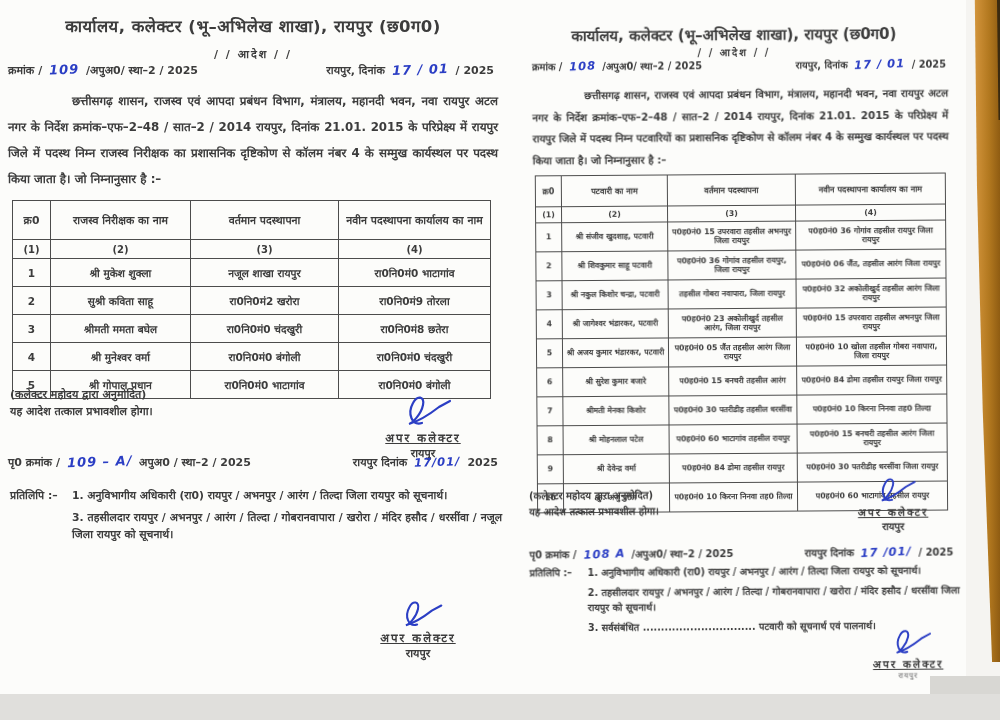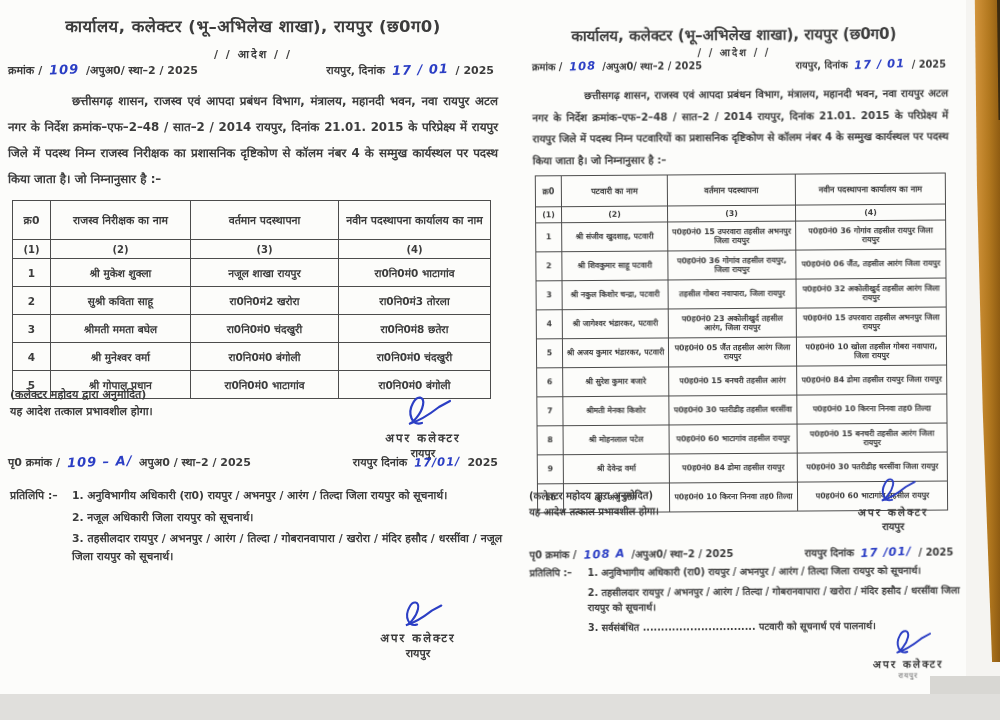--- a/index.html
+++ b/index.html
@@ -30,21 +30,21 @@
   .lp-table table{width:478px;font-size:10.5px;font-weight:bold;}
   .lp-table th{font-size:10.8px;height:34px;line-height:15px;}
   .lp-table .numrow td{height:14px;font-size:10px;}
   .lp-table .datarow td{height:23px;}
   .lp-table col.c1{width:38px;} .lp-table col.c2{width:140px;}
   .lp-table col.c3{width:148px;} .lp-table col.c4{width:152px;}
 
   .lp-approve{top:386px;left:10px;font-size:11px;font-weight:bold;line-height:17px;}
   .sig{position:absolute;text-align:center;font-weight:bold;}
   .sig svg{display:block;margin:0 auto -4px auto;}
-  .sig .t1{font-size:11.5px;letter-spacing:2px;}
+  .sig .t1{font-size:11.5px;letter-spacing:2px;text-decoration:underline;}
   .sig .t2{font-size:11px;}
   .lp-sig1{top:390px;left:358px;width:130px;}
   .lp-endorse{top:454px;left:8px;right:8px;}
   .lp-copies{top:487px;left:10px;right:4px;font-size:10.8px;font-weight:bold;line-height:17.5px;}
   .copies-label{position:absolute;left:0;top:0;}
   .copies-items{margin-left:62px;}
   .copy-item{margin-bottom:4px;text-align:justify;}
   .lp-sig2{top:596px;left:348px;width:140px;}
 
   
@@ -129,21 +129,21 @@
               <tr class="datarow">
                 <td>1</td>
                 <td>श्री मुकेश शुक्ला</td>
                 <td>नजूल शाखा रायपुर</td>
                 <td>रा0नि0मं0  भाटागांव</td>
               </tr>
               <tr class="datarow">
                 <td>2</td>
                 <td>सुश्री कविता साहू</td>
                 <td>रा0नि0मं2 खरोरा</td>
-                <td>रा0नि0मं3 तोरला</td>
+                <td>रा0नि0मं9 तोरला</td>
               </tr>
               <tr class="datarow">
                 <td>3</td>
                 <td>श्रीमती ममता बघेल</td>
                 <td>रा0नि0मं0 चंदखुरी</td>
                 <td>रा0नि0मं8 छतेरा</td>
               </tr>
               <tr class="datarow">
                 <td>4</td>
                 <td>श्री मुनेश्वर वर्मा</td>
@@ -183,21 +183,20 @@
           <span>रायपुर दिनांक</span>
           <span class="hw hw-sm">17/01/</span>
           <span>2025</span>
         </span>
       </div>
 
       <div class="abs lp-copies">
         <span class="copies-label">प्रतिलिपि :–</span>
         <div class="copies-items">
             <div class="copy-item">1. अनुविभागीय अधिकारी (रा0) रायपुर / अभनपुर / आरंग / तिल्दा जिला रायपुर को सूचनार्थ।</div>
-            <div class="copy-item">2. नजूल अधिकारी जिला रायपुर को सूचनार्थ।</div>
             <div class="copy-item">3. तहसीलदार रायपुर / अभनपुर / आरंग / तिल्दा / गोबरानवापारा / खरोरा / मंदिर हसौद / धरसींवा / नजूल जिला रायपुर को सूचनार्थ।</div>
           </div>
       </div>
 
       <div class="sig lp-sig2">
         <svg width="54" height="38" viewBox="0 0 62 44">
           <path d="M30 33 C 20 36, 15 24, 21 13 C 25 5, 33 6, 31 15 C 29 25, 20 33, 17 34 C 27 31, 38 24, 47 17 L 58 11" stroke="#2b3ec4" stroke-width="2.4" fill="none" stroke-linecap="round"></path>
         </svg>
         <div class="t1">अपर कलेक्टर</div>
         <div class="t2">रायपुर</div>

